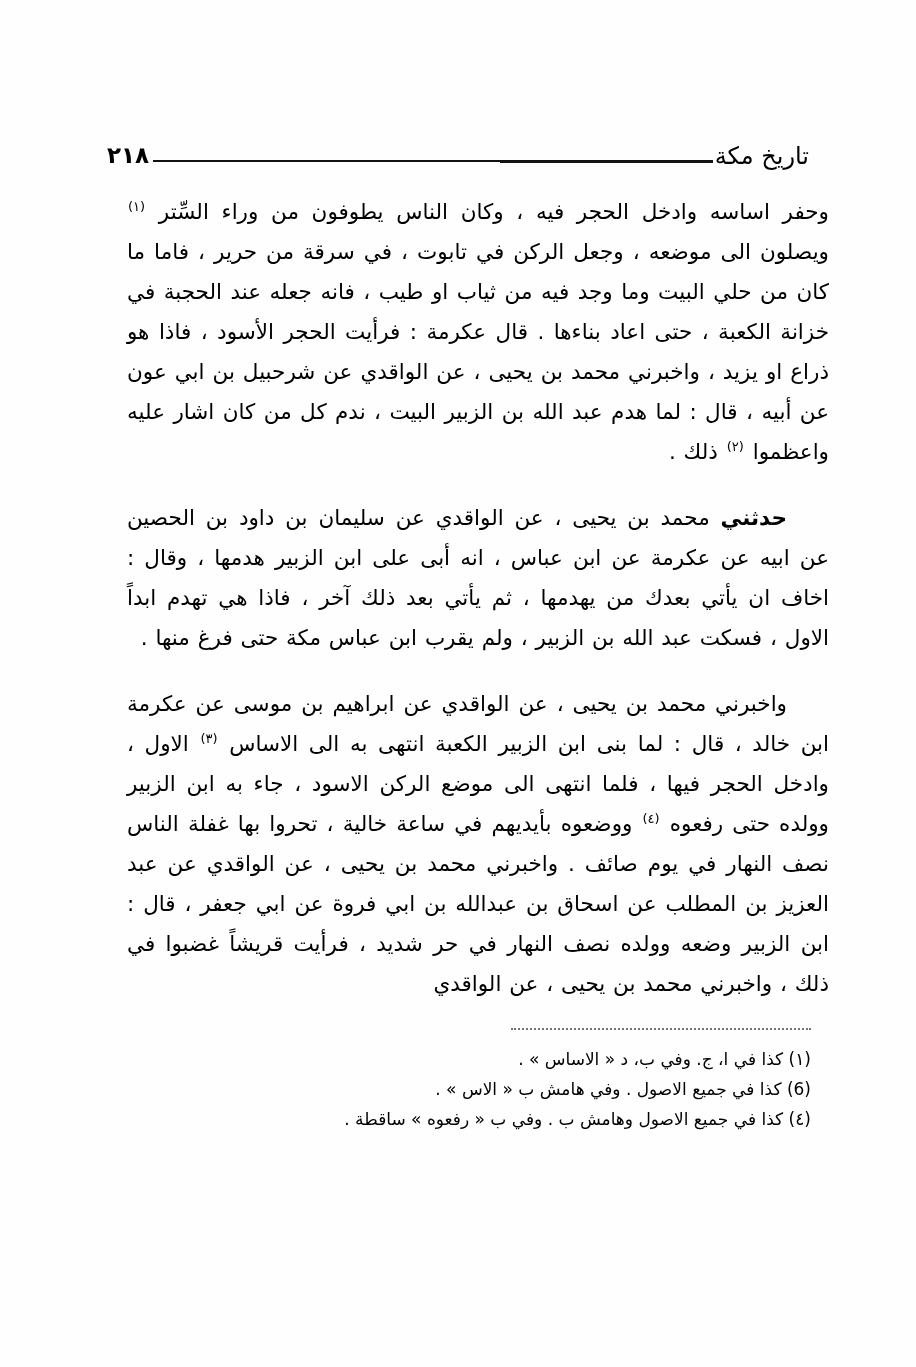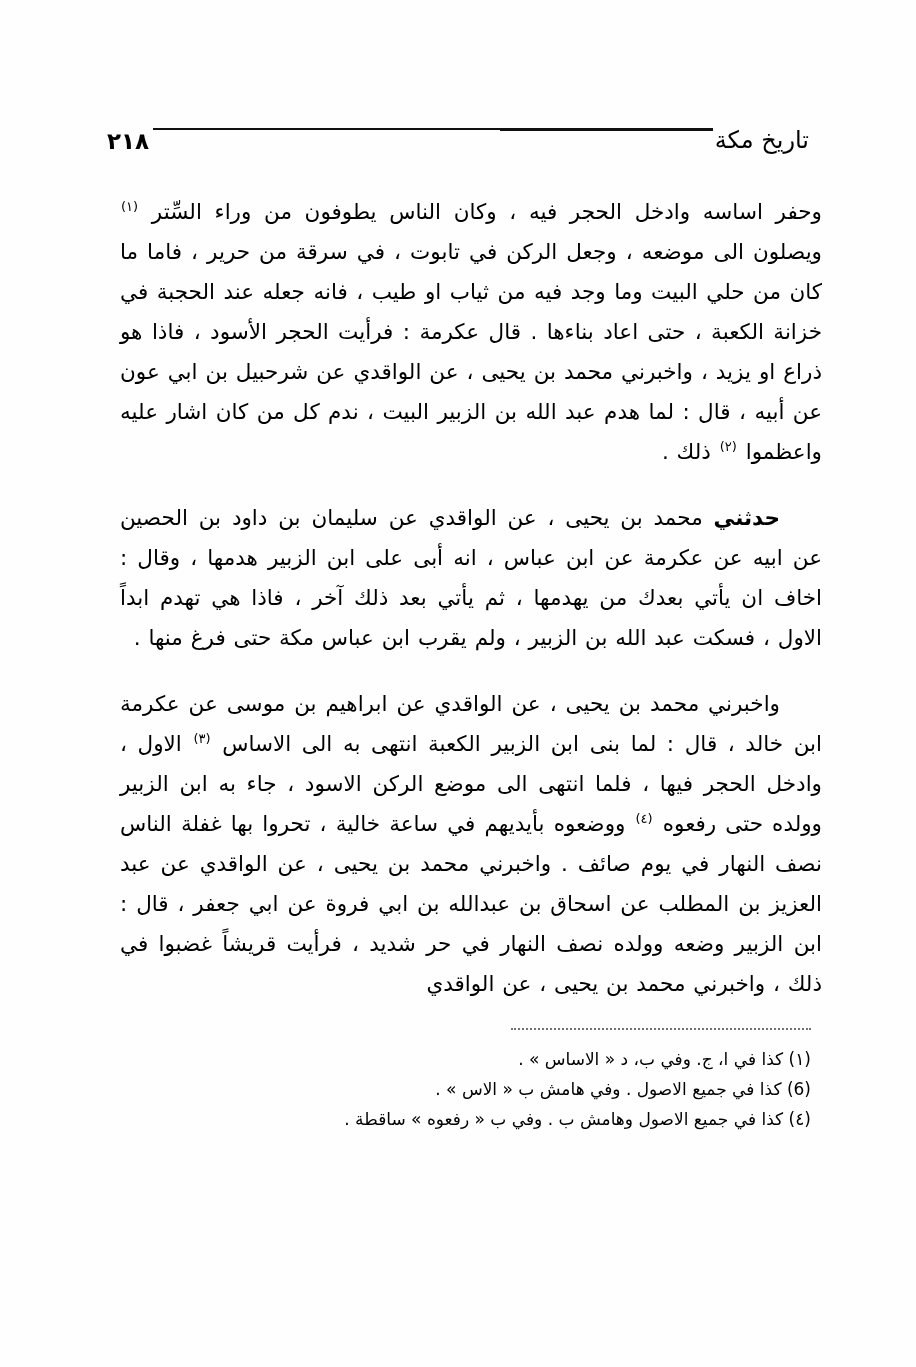--- a/index.html
+++ b/index.html
@@ -26,21 +26,21 @@
 
   
   .header {
     position: absolute;
     top: 128px;
     right: 105px;
     left: 105px;
     height: 40px;
     display: flex;
     flex-direction: row-reverse;  
-    align-items: flex-start;
+    align-items: flex-end;
     gap: 0;
   }
   .header-pageno {
     font-size: 23px;
     font-weight: 700;
     letter-spacing: 0.5px;
     white-space: nowrap;
     padding-left: 2px;
   }
   .header-rule {
@@ -62,21 +62,21 @@
     font-size: 24px;
     white-space: nowrap;
     padding-right: 2px;
     line-height: 1;
   }
 
   
   .body-col {
     position: absolute;
     top: 192px;
-    right: 94px;
+    right: 87px;
     width: 702px;
   }
 
   p.para {
     margin: 0;
     font-size: 21.5px;
     line-height: 40px;
     text-align: justify;
     text-align-last: right;
     text-justify: inter-word;

